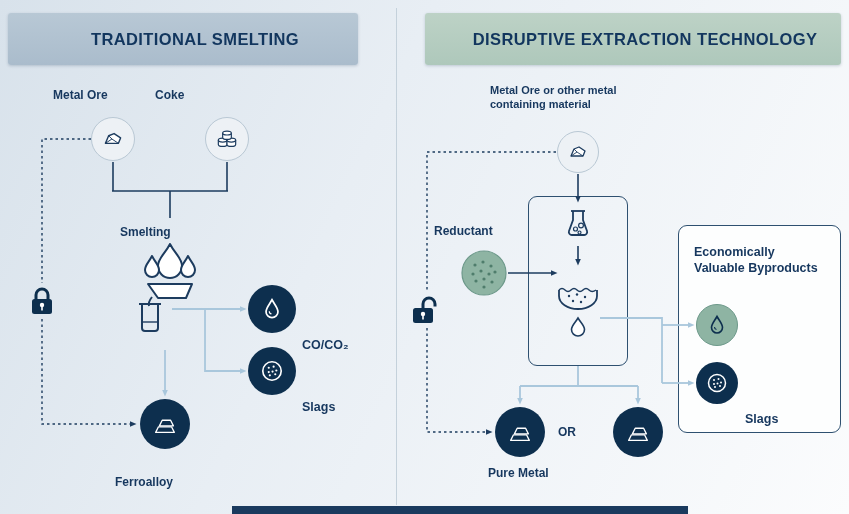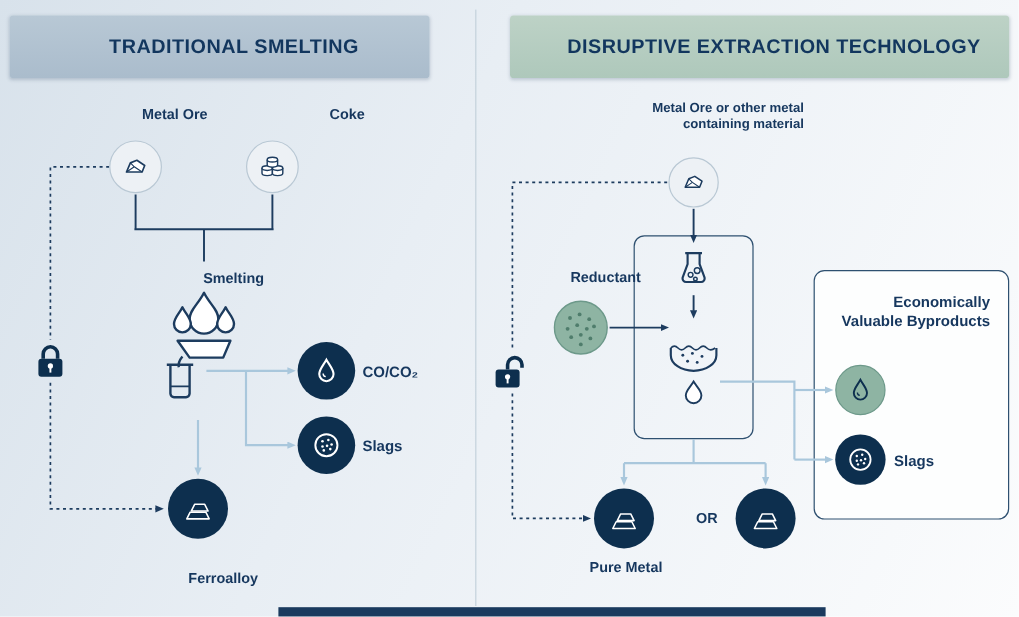--- a/index.html
+++ b/index.html
@@ -5,22 +5,22 @@
   * { margin:0; padding:0; box-sizing:border-box; }
   body { font-family:"Liberation Sans", sans-serif; background:#fff; }
   .stage { position:relative; width:849px; height:514px; overflow:hidden;
            background:linear-gradient(115deg,#d8e2eb 0%,#e8eef4 40%,#fbfcfd 100%); }
   .hdr { position:absolute; display:flex; align-items:center; justify-content:center;
          font-weight:bold; font-size:16.5px; color:#12365e; letter-spacing:.4px;
          border-radius:3px; box-shadow:0 1px 3px rgba(30,60,90,.22); z-index:2; text-align:center;padding-left:24px; }
   .hdr-left  { left:8px;  top:13px; width:350px; height:52px; background:linear-gradient(180deg,#b8c8d5,#aabccc); }
   .hdr-right { left:425px; top:13px; width:416px; height:52px; background:linear-gradient(180deg,#bdd2c6,#aec8bb); }
   .lbl { position:absolute; color:#16375e; font-weight:bold; font-size:12px;
-         text-align:right; line-height:1.3; z-index:2; }
-  .lbl.side { text-align:left; font-size:12.5px; }
+         text-align:left; line-height:1.3; z-index:2; }
+  .lbl.side { text-align:left; font-size:12.5px;margin-top:35px; }
   .circ { position:absolute; border-radius:50%; display:flex; align-items:center;
           justify-content:center; z-index:2; }
   .circ.light { background:#edf1f5; border:1px solid #b9c8d4; }
   .circ.dark  { background:#0d2f4e; }
   .box { position:absolute; border:1.5px solid #2e5070; border-radius:9px; z-index:0; }
   .box.proc { background:transparent; }
   .box.byp  { background:#fdfefe; }
   .connectors { position:absolute; left:0; top:0; z-index:1; }
   .icon-abs { position:absolute; z-index:2; }
   .divider { position:absolute; left:396px; top:8px; width:1px; height:497px; background:#c4d1db; z-index:0; }
@@ -66,21 +66,21 @@
     <path d="M578,366 V386 M520,386 H638" stroke="#a9c7dc" stroke-width="1.8" fill="none"></path>
     <path d="M520,386 V398" stroke="#a9c7dc" stroke-width="1.8" fill="none" marker-end="url(#mb)"></path>
     <path d="M638,386 V398" stroke="#a9c7dc" stroke-width="1.8" fill="none" marker-end="url(#mb)"></path>
   </svg>
 
   <div class="hdr hdr-left">
     <span>TRADITIONAL SMELTING</span>
   </div>
 
   <div class="lbl" style="left:53px;top:88px;width:120px;">Metal Ore</div>
-  <div class="lbl" style="left:184px;top:88px;width:120px;">Coke</div>
+  <div class="lbl" style="left:155px;top:88px;width:120px;">Coke</div>
 
   <div class="circ light" style="left:91px;top:117px;width:44px;height:44px;">
     <svg width="26" height="26" viewBox="0 0 24 24">
       <path d="M5,16 L8,9 L13,7 L19,11 L17,16 Z" fill="#fff" stroke="#1d3c5f" stroke-width="1.3" stroke-linejoin="round"></path>
       <path d="M8,9 L11,12 L17,16 M11,12 L5,16" stroke="#1d3c5f" stroke-width="0.9" fill="none"></path>
     </svg>
   </div>
 
   <div class="circ light" style="left:205px;top:117px;width:44px;height:44px;">
     <svg width="26" height="26" viewBox="0 0 24 24">

